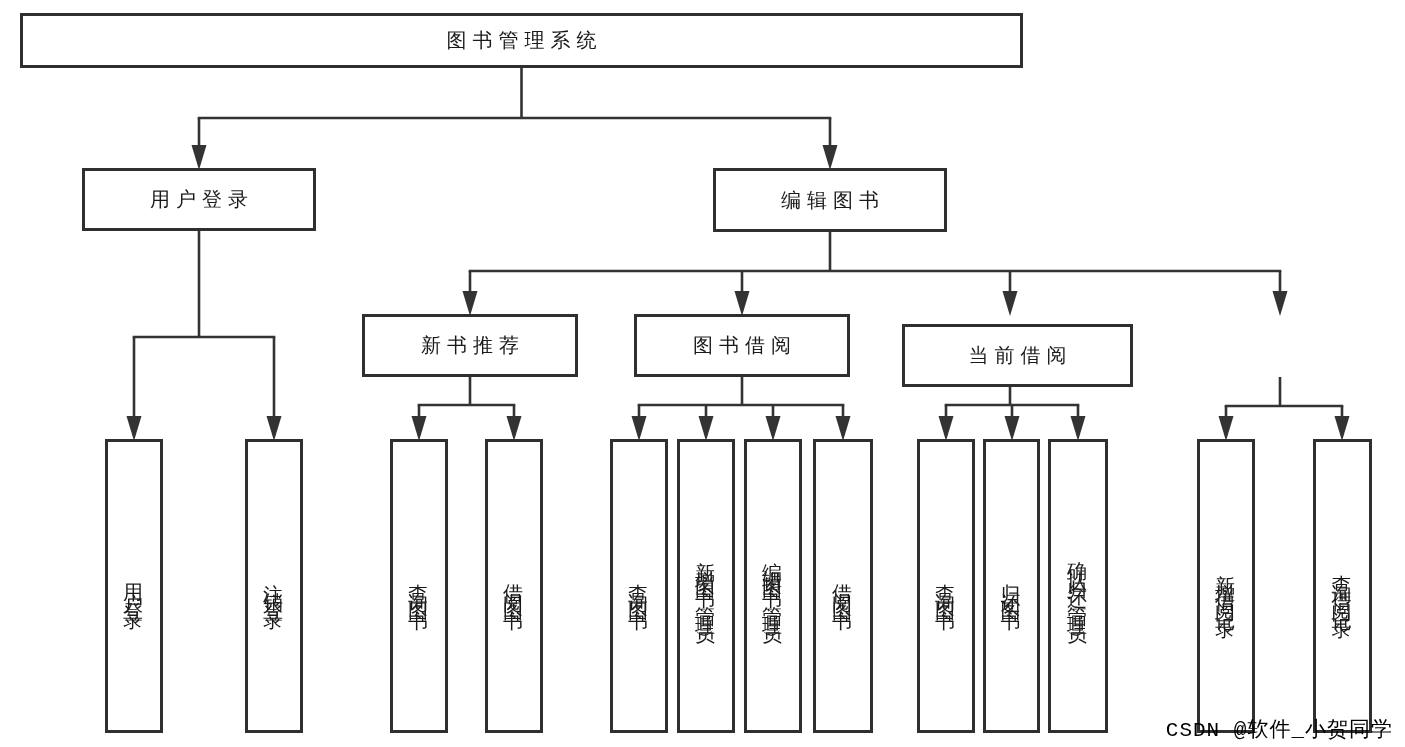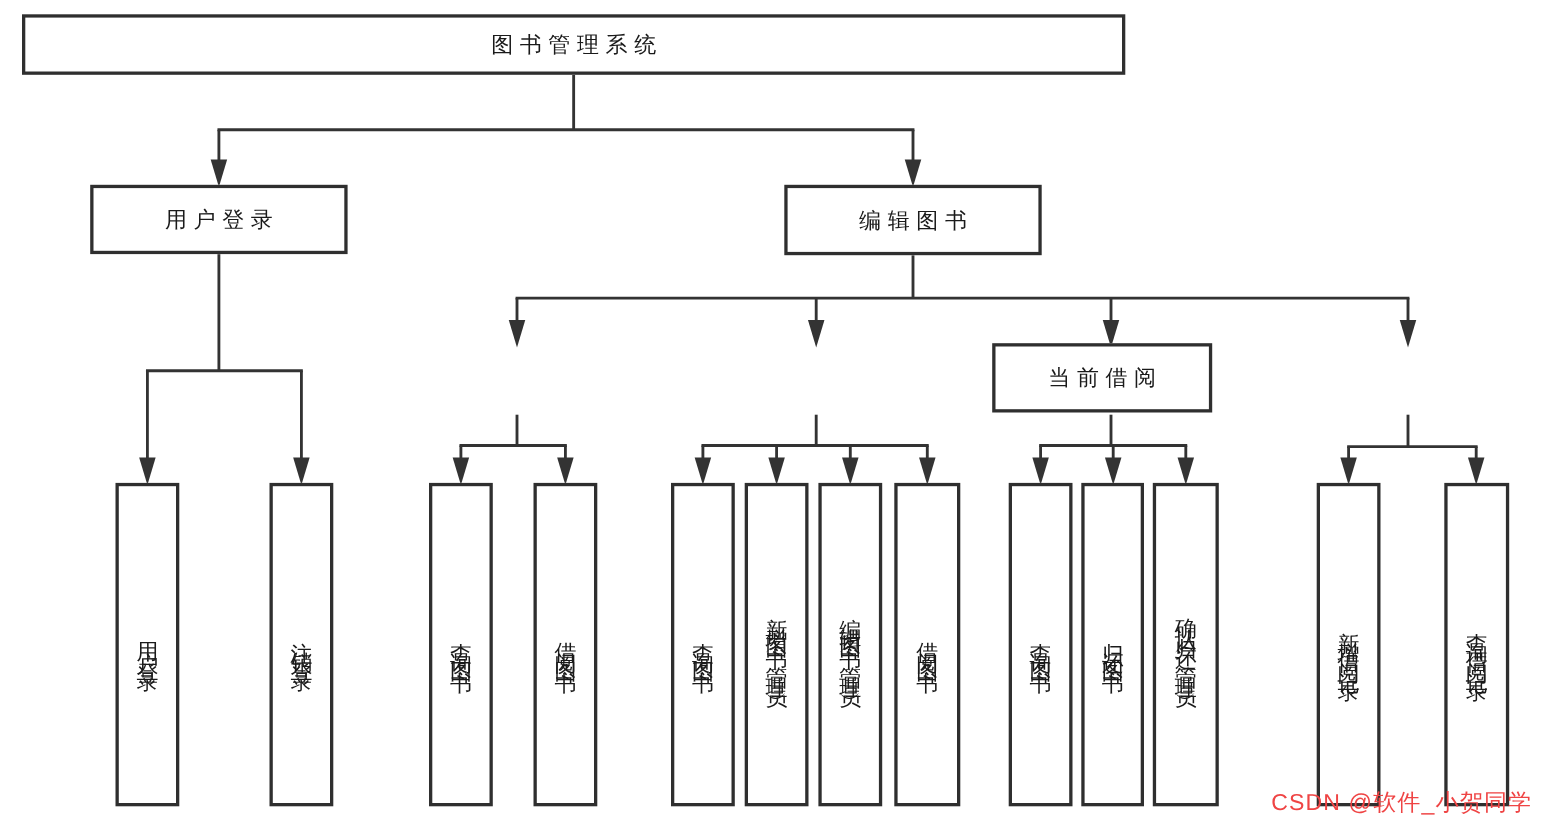--- a/index.html
+++ b/index.html
@@ -52,24 +52,25 @@
     writing-mode: vertical-rl;
     font-size: 20px;
     letter-spacing: 9px;
     white-space: nowrap;
   }
   .watermark {
     position: absolute;
     right: 12px;
     bottom: 4px;
     font-size: 21px;
-    color: #ef4444;
+    color: #000000;
     letter-spacing: 1px;
     z-index: 5;
     white-space: nowrap;
+    font-family: Liberation Mono, monospace;
   }
 </style>
 </head>
 <body>
 
 <div class="canvas">
 
   <svg class="edges" viewBox="0 0 1405 747">
 
     <g>
@@ -150,21 +151,27 @@
     <span>图书管理系统</span>
   </div>
 
   <div class="box h" style="left:82px;top:168px;width:234px;height:63px">
     <span>用户登录</span>
   </div>
   <div class="box h" style="left:713px;top:168px;width:234px;height:64px">
     <span>编辑图书</span>
   </div>
 
-  <div class="box h" style="left:902px;top:312px;width:200px;height:63px">
+  <div class="box h" style="left:362px;top:314px;width:216px;height:63px">
+    <span>新书推荐</span>
+  </div>
+  <div class="box h" style="left:634px;top:314px;width:216px;height:63px">
+    <span>图书借阅</span>
+  </div>
+  <div class="box h" style="left:902px;top:324px;width:231px;height:63px">
     <span>当前借阅</span>
   </div>
 
   <div class="box v" style="left:105px;top:439px;width:58px;height:294px">
     <span>用户登录</span>
   </div>
   <div class="box v" style="left:245px;top:439px;width:58px;height:294px">
     <span>注销登录</span>
   </div>
 

